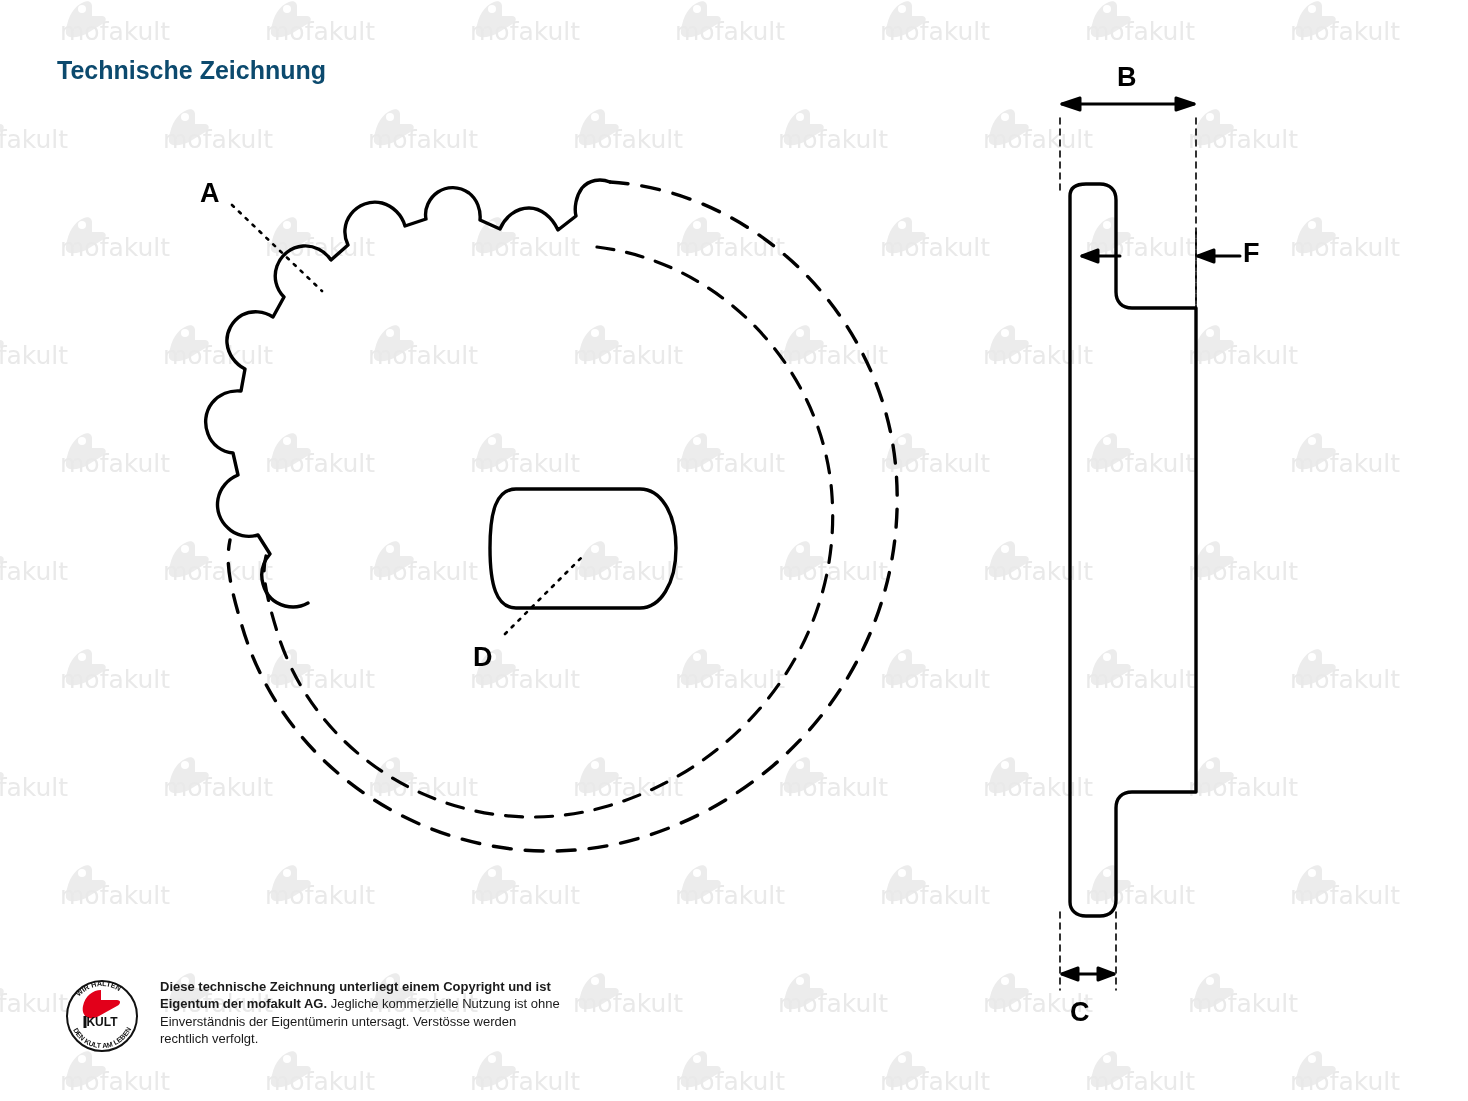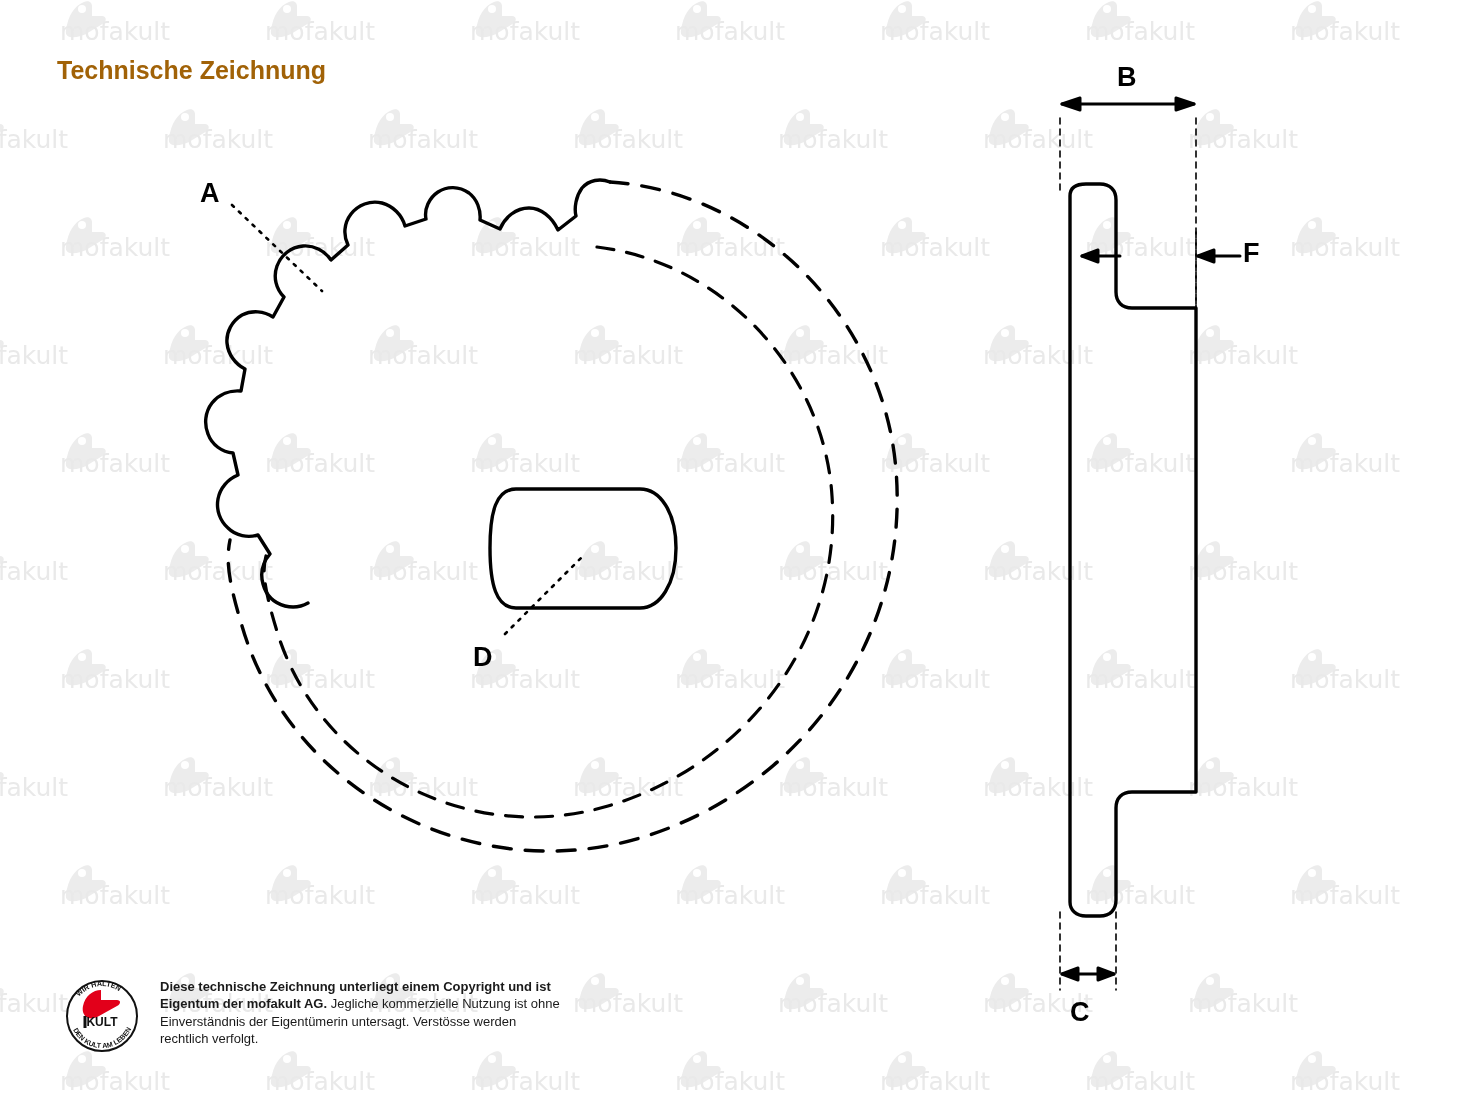--- a/index.html
+++ b/index.html
@@ -35,21 +35,21 @@
     z-index: 3;
   }
   
   #title {
     position: absolute;
     left: 57px;
     top: 56px;
     font-size: 25px;
     font-weight: bold;
     font-family: "Liberation Sans", sans-serif;
-    color: #a16207;
+    color: #0c4a6e;
     z-index: 4;
   }
   
   .dim-label {
     position: absolute;
     font-size: 27px;
     font-weight: bold;
     color: #000;
     z-index: 4;
     font-family: "Liberation Sans", sans-serif;

